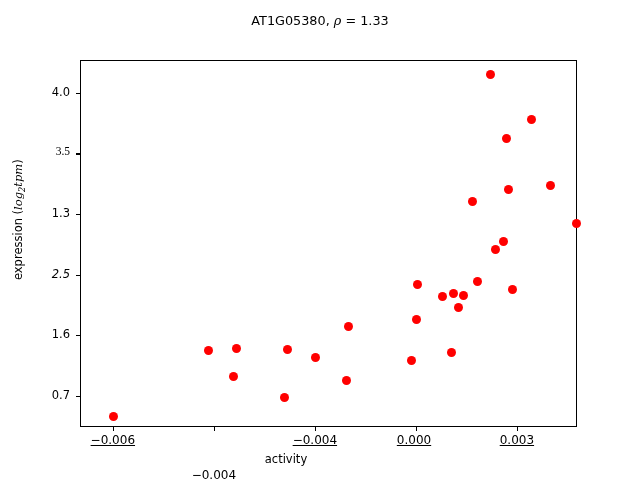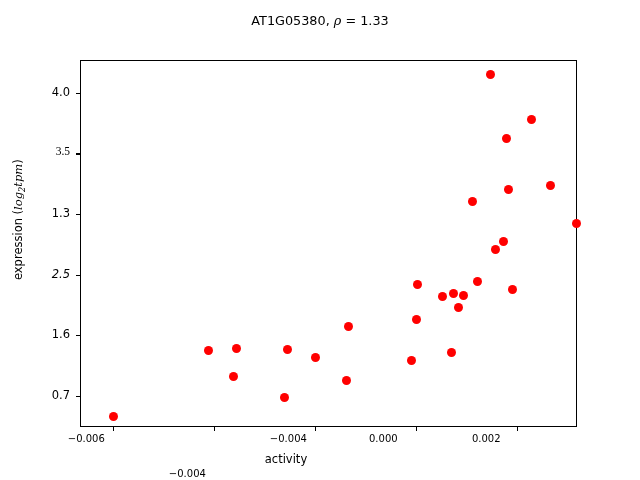--- a/index.html
+++ b/index.html
@@ -63,22 +63,24 @@
     top: 427px;
     width: 1.1px;
     height: 4px;
     background: #000000;
   }
   .xticklabel {
     position: absolute;
     top: 433px;
     width: 90px;
     margin-left: -45px;
-    font-size: 10px;
+    text-align: center;
+    font-size: 12px;
     color: #000000;
+    text-decoration: underline;
   }
   .ytick {
     position: absolute;
     left: 76px;
     width: 4px;
     height: 1.1px;
     background: #000000;
   }
   .yticklabel {
     position: absolute;
@@ -163,21 +165,21 @@
   <div id="xticks-container">
       <div class="xtick" style="left: 112.83px;"></div>
       <div class="xticklabel" style="left: 112.83px;">−0.006</div>
       <div class="xtick" style="left: 213.847px;"></div>
       <div class="xticklabel" style="left: 213.847px; margin-top: 35px;">−0.004</div>
       <div class="xtick" style="left: 314.863px;"></div>
       <div class="xticklabel" style="left: 314.863px;">−0.004</div>
       <div class="xtick" style="left: 415.879px;"></div>
       <div class="xticklabel" style="left: 414px;">0.000</div>
       <div class="xtick" style="left: 516.895px;"></div>
-      <div class="xticklabel" style="left: 516.895px;">0.002</div>
+      <div class="xticklabel" style="left: 516.895px;">0.003</div>
     </div>
   <div id="yticks-container">
       <div class="ytick" style="top: 396.063px;"></div>
       <div class="yticklabel" style="top: 396.063px;">0.7</div>
       <div class="ytick" style="top: 335.402px;"></div>
       <div class="yticklabel" style="top: 335.402px;">1.6</div>
       <div class="ytick" style="top: 274.74px;"></div>
       <div class="yticklabel" style="top: 274.74px; font-style: italic;">2.5</div>
       <div class="ytick" style="top: 214.079px;"></div>
       <div class="yticklabel" style="top: 214.079px;">1.3</div>

